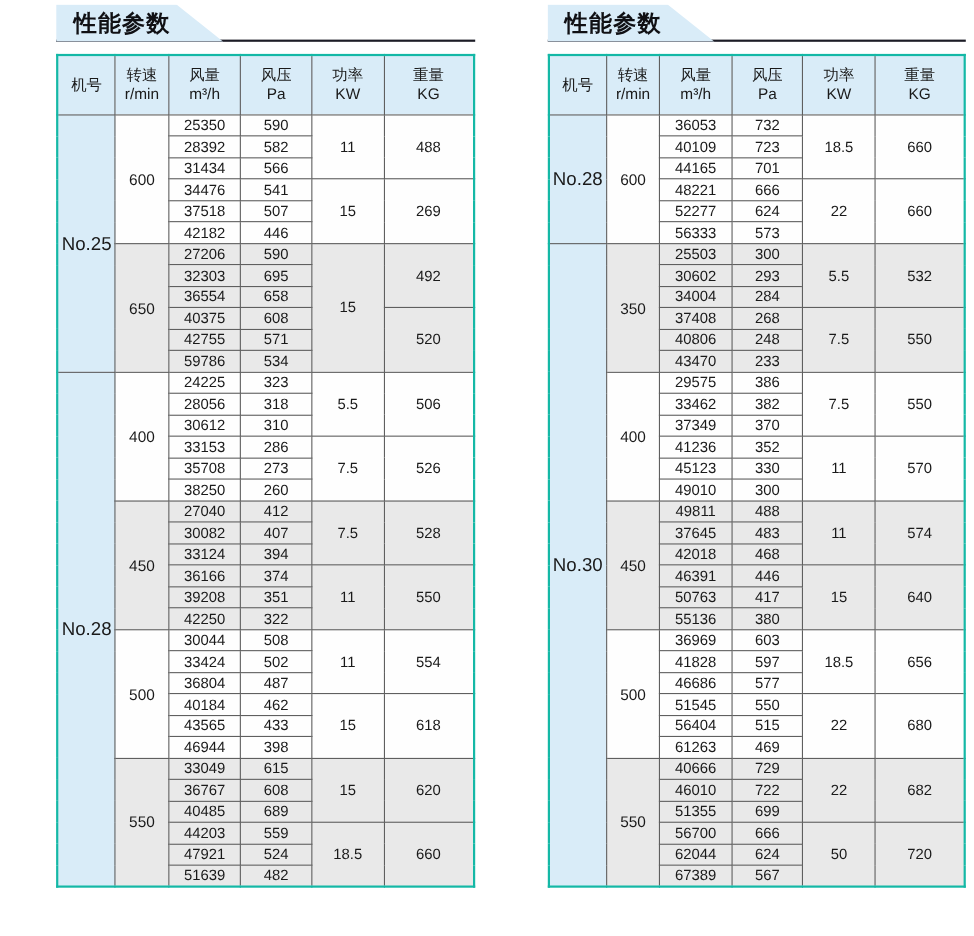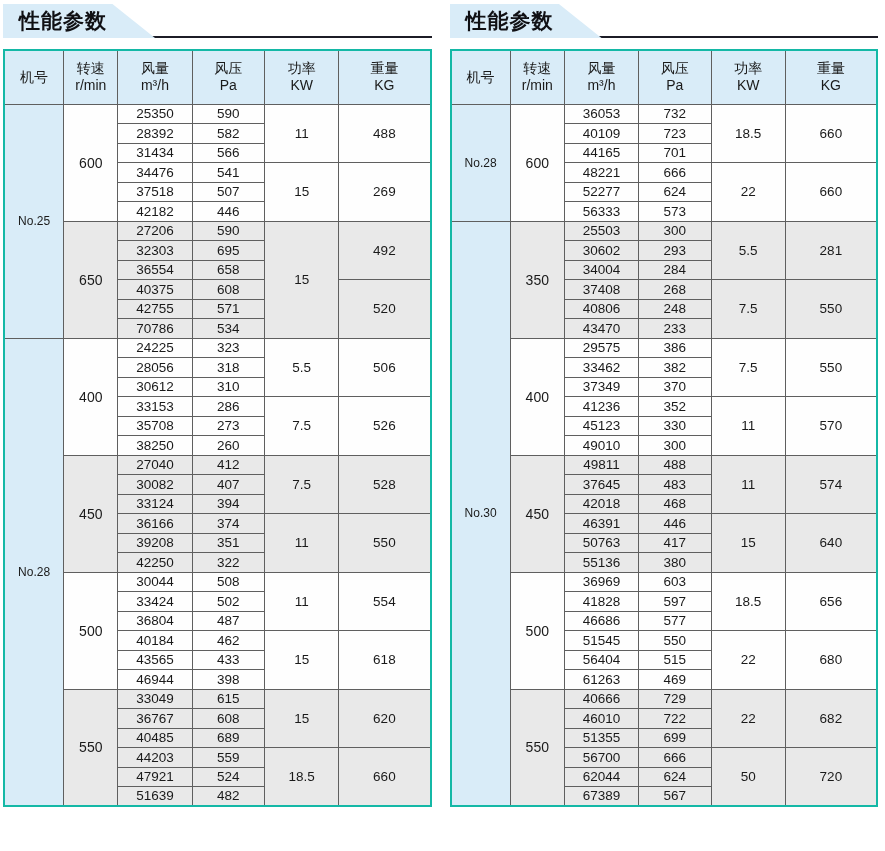--- a/index.html
+++ b/index.html
@@ -8,21 +8,21 @@
     width: 885px; height: 851px;
     background: #ffffff;
     font-family: "Liberation Sans", sans-serif;
     overflow: hidden;
   }
   .wrap {
     display: flex;
     gap: 18px;
     padding: 4px 7px 0 3px;
   }
-  .panel { flex: 1; min-width: 0; }
+  .panel { flex: 1; min-width: 0; margin-left: 48px; }
 
   
   .title-bar {
     position: relative;
     height: 34px;
     border-bottom: 2px solid #1c1c26;
     margin-bottom: 11px;
   }
   .title-chip {
     width: 152px;
@@ -60,21 +60,21 @@
   .perf thead .hdr-label { line-height: 17px; }
   .perf thead .hdr-unit  { line-height: 17px; }
   .perf tbody td {
     height: 19.5px;
     font-size: 13.5px;
     line-height: 1;
     background: #fefefe;
   }
   .perf td.model-cell {
     background: #d9ecf8;
-    font-size: 12px;
+    font-size: 17px;
     text-align: center;
   }
   .perf td.speed-cell { font-size: 14px; }
   .perf td.shade { background: #e9e9e9; }
 </style>
 </head>
 <body>
 
 <div class="wrap">
 
@@ -167,21 +167,21 @@
           <tr>
             <td class="flow-cell shade">40375</td>
             <td class="pressure-cell shade">608</td>
             <td class="weight-cell shade" rowspan="3">520</td>
           </tr>
           <tr>
             <td class="flow-cell shade">42755</td>
             <td class="pressure-cell shade">571</td>
           </tr>
           <tr>
-            <td class="flow-cell shade">70786</td>
+            <td class="flow-cell shade">59786</td>
             <td class="pressure-cell shade">534</td>
           </tr>
           <tr>
             <td class="model-cell" rowspan="24">No.28</td>
             <td class="speed-cell" rowspan="6">400</td>
             <td class="flow-cell">24225</td>
             <td class="pressure-cell">323</td>
             <td class="power-cell" rowspan="3">5.5</td>
             <td class="weight-cell" rowspan="3">506</td>
           </tr>
@@ -368,21 +368,21 @@
           <tr>
             <td class="flow-cell">56333</td>
             <td class="pressure-cell">573</td>
           </tr>
           <tr>
             <td class="model-cell" rowspan="30">No.30</td>
             <td class="speed-cell shade" rowspan="6">350</td>
             <td class="flow-cell shade">25503</td>
             <td class="pressure-cell shade">300</td>
             <td class="power-cell shade" rowspan="3">5.5</td>
-            <td class="weight-cell shade" rowspan="3">281</td>
+            <td class="weight-cell shade" rowspan="3">532</td>
           </tr>
           <tr>
             <td class="flow-cell shade">30602</td>
             <td class="pressure-cell shade">293</td>
           </tr>
           <tr>
             <td class="flow-cell shade">34004</td>
             <td class="pressure-cell shade">284</td>
           </tr>
           <tr>

